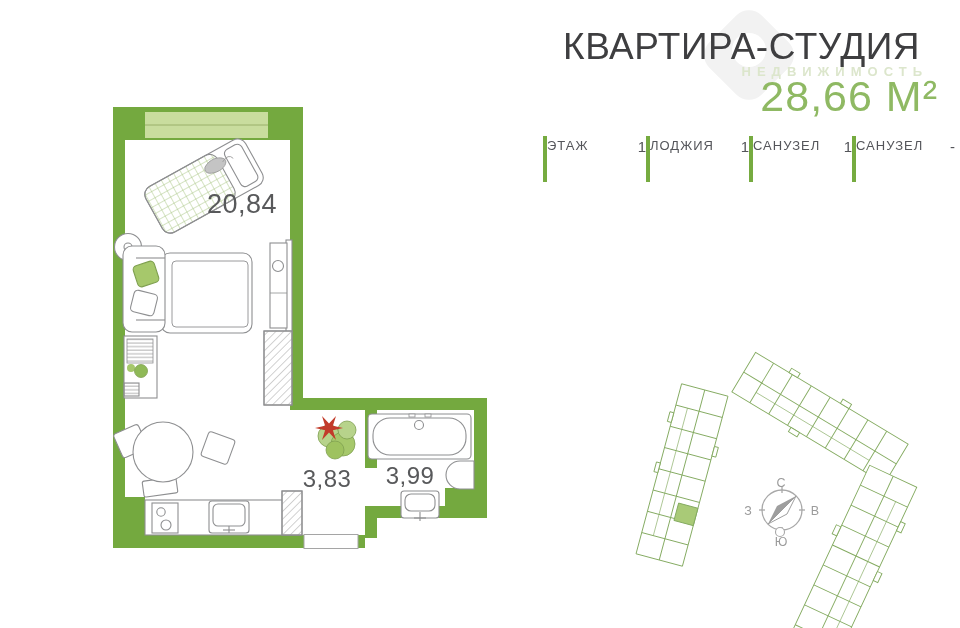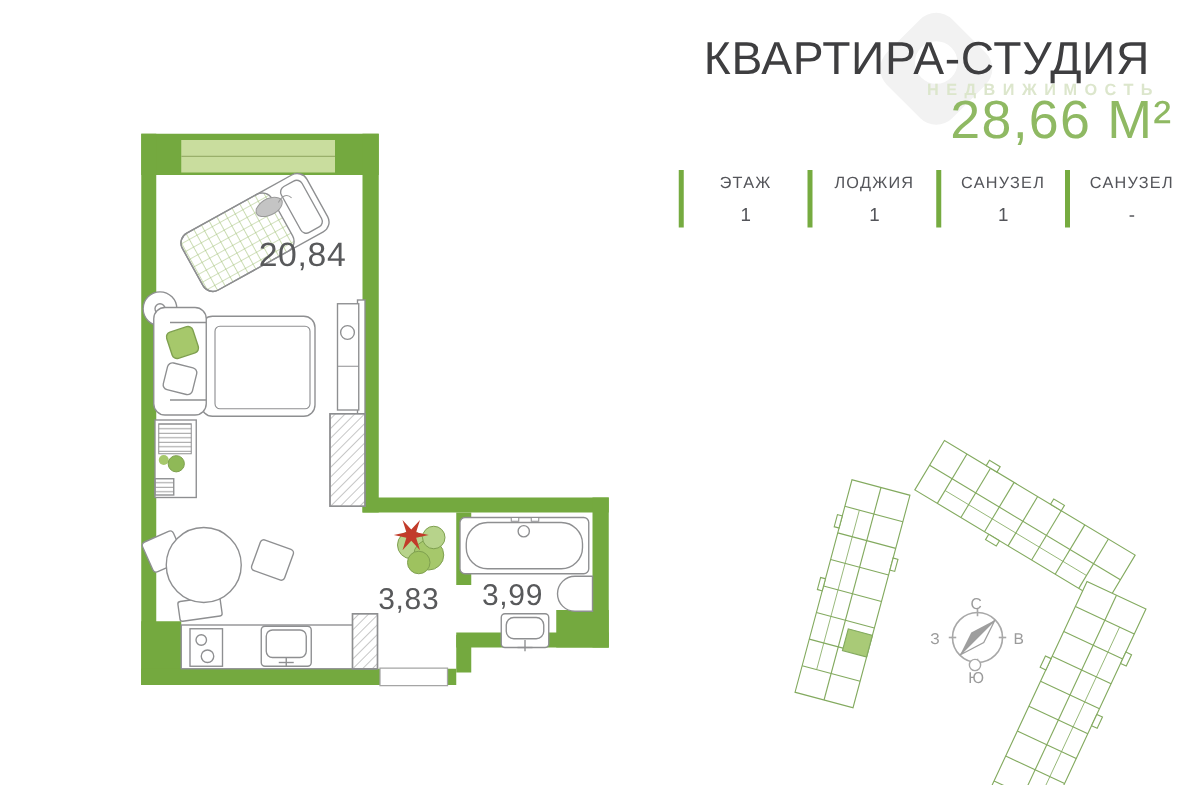--- a/index.html
+++ b/index.html
@@ -7,22 +7,22 @@
           font-family:"Liberation Sans",sans-serif;}
   .plan-svg{position:absolute;left:0;top:0;z-index:1;}
   .page-title{position:absolute;top:26px;right:40px;font-size:37px;color:#3e3e40;
               letter-spacing:0.5px;z-index:3;white-space:nowrap;}
   .area-label{position:absolute;top:72px;right:22px;font-size:43px;color:#8fb963;
               letter-spacing:1px;z-index:3;white-space:nowrap;}
   .watermark-text{position:absolute;top:64px;right:32px;font-size:13px;color:#dce6cc;
               letter-spacing:6px;font-weight:bold;z-index:2;white-space:nowrap;}
   .watermark-pin{position:absolute;top:0;right:150px;z-index:0;}
   .specs{position:absolute;left:543px;top:136px;width:412px;height:46px;display:flex;z-index:3;}
-  .spec-col{flex:1;border-left:4px solid #76ab40;display:flex;flex-direction:column;
-            justify-content:space-between;align-items:center;padding:2px 0 1px;}
+  .spec-col{flex:1;border-left:4px solid #76ab40;display:flex;flex-direction:row;
+            justify-content:space-between;padding:2px 0 1px;}
   .spec-label{font-size:13px;letter-spacing:1px;color:#54555a;}
   .spec-value{font-size:15px;color:#54555a;}
   svg text{font-family:"Liberation Sans",sans-serif;}
 </style>
 </head>
 <body>
 
 <div class="canvas">
 
   <svg class="watermark-pin" width="120" height="125" viewBox="0 0 120 125">

